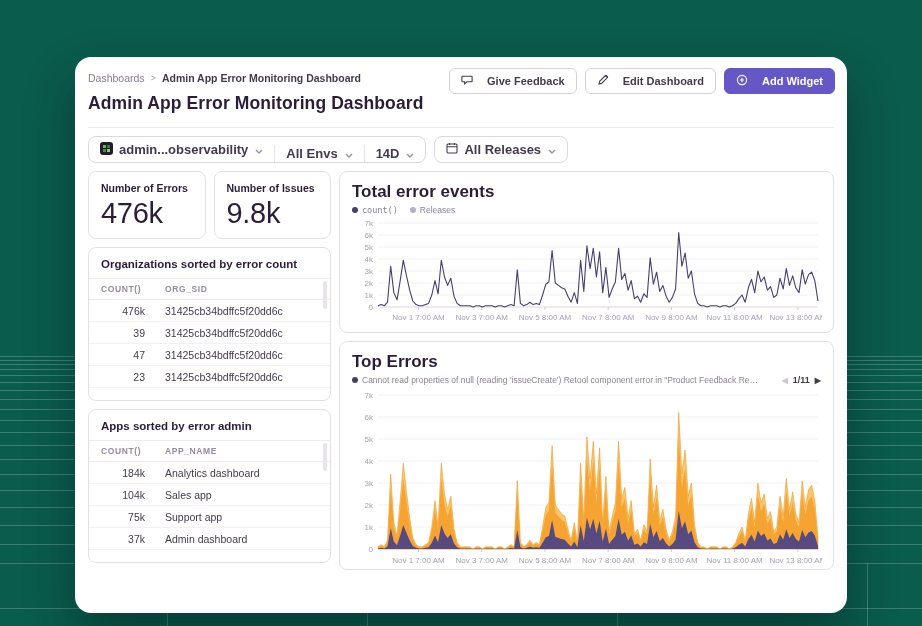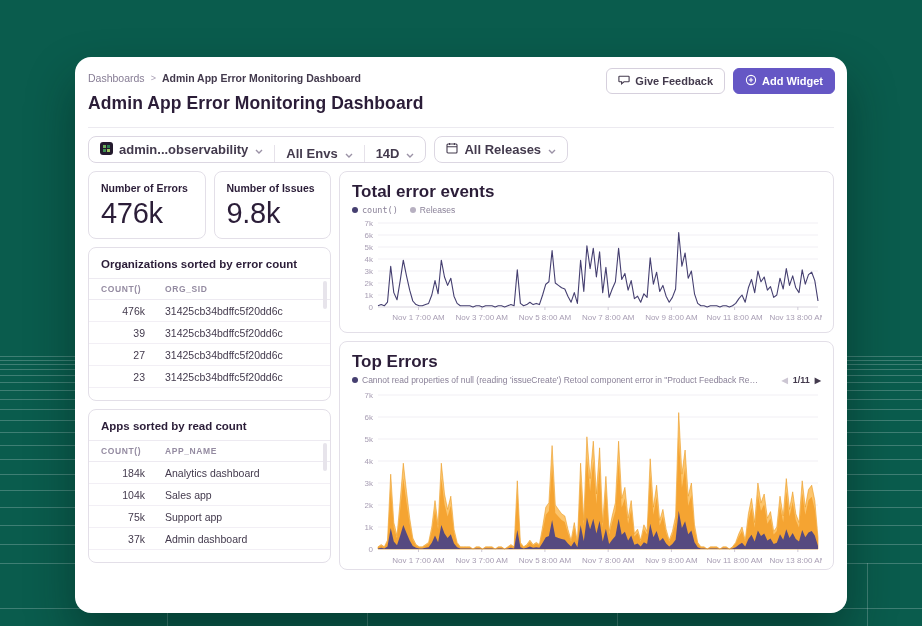--- a/index.html
+++ b/index.html
@@ -21,21 +21,21 @@
     box-shadow:0 24px 48px rgba(3,24,20,0.42);
     z-index:2; overflow:hidden;
   }
   .hdr { position:relative; padding:15px 13px 0 13px; }
   .crumbs { display:flex; align-items:center; gap:6px; font-size:10.5px; }
   .crumb-link { color:#867c94; cursor:pointer; }
   .crumb-sep { color:#a79db3; font-size:9px; }
   .crumb-cur { color:#433a4d; font-weight:bold; }
   .actions { position:absolute; top:11px; right:12px; display:flex; gap:8px; }
   .btn {
-    display:flex; align-items:center; gap:5px; height:26px; padding:0 11px;
+    display:flex; align-items:center; gap:14px; height:26px; padding:0 11px;
     background:#fff; border:1px solid #d6d0dd; border-radius:6px;
     font-family:"Liberation Sans", sans-serif; font-size:11px; font-weight:bold; color:#433a4d;
     cursor:pointer;
   }
   .btn-primary { background:#6557c5; border-color:#6557c5; color:#fff; }
   .title { margin-top:9px; font-size:17.5px; font-weight:800; color:#2b1d38; letter-spacing:0.1px; }
   .hdr-divider { margin-top:13px; border-bottom:1px solid #eceaf0; }
   
   .filters { display:flex; gap:8px; padding:8px 13px 6px 13px; }
   .seg { display:inline-flex; align-items:stretch; border:1px solid #dcd7e2; border-radius:8px; background:#fff; height:27px; }
@@ -116,20 +116,28 @@
     </div>
     <div class="actions">
       <button class="btn">
         <span>
           <svg width="12" height="12" viewBox="0 0 12 12">
               <path d="M1.5 2.2h9a.6.6 0 0 1 .6.6v4.4a.6.6 0 0 1-.6.6H6l-2.4 2v-2H1.5a.6.6 0 0 1-.6-.6V2.8a.6.6 0 0 1 .6-.6z" fill="none" stroke="#433a4d" stroke-width="1.1"></path>
             </svg>
         </span>
         <span>Give Feedback</span>
       </button>
+      <button class="btn">
+        <span>
+          <svg width="12" height="12" viewBox="0 0 12 12">
+              <path d="M2 10l.6-2.6 5.8-5.8 2 2-5.8 5.8zM8.9 1.1l2 2" fill="none" stroke="#433a4d" stroke-width="1.1"></path>
+            </svg>
+        </span>
+        <span>Edit Dashboard</span>
+      </button>
       <button class="btn btn-primary">
         <span>
           <svg width="12" height="12" viewBox="0 0 12 12">
               <circle cx="6" cy="6" r="4.6" fill="none" stroke="#fff" stroke-width="1.1"></circle>
               <path d="M6 3.8v4.4M3.8 6h4.4" stroke="#fff" stroke-width="1.1"></path>
             </svg>
         </span>
         <span>Add Widget</span>
       </button>
     </div>
@@ -205,33 +213,33 @@
         <div>
             <div class="t-row">
               <span class="t-c1">476k</span>
               <span class="t-c2">31425cb34bdffc5f20dd6c</span>
             </div>
             <div class="t-row">
               <span class="t-c1">39</span>
               <span class="t-c2">31425cb34bdffc5f20dd6c</span>
             </div>
             <div class="t-row">
-              <span class="t-c1">27</span>
+              <span class="t-c1">47</span>
               <span class="t-c2">31425cb34bdffc5f20dd6c</span>
             </div>
             <div class="t-row">
               <span class="t-c1">23</span>
               <span class="t-c2">31425cb34bdffc5f20dd6c</span>
             </div>
           </div>
         <div class="scroll-thumb"></div>
       </div>
 
       <div class="panel">
-        <div class="panel-title">Apps sorted by read count</div>
+        <div class="panel-title">Apps sorted by error admin</div>
         <div class="t-head">
           <span class="t-c1 h">COUNT()</span>
           <span class="t-c2">APP_NAME</span>
         </div>
         <div>
             <div class="t-row">
               <span class="t-c1">184k</span>
               <span class="t-c2">Analytics dashboard</span>
             </div>
             <div class="t-row">

